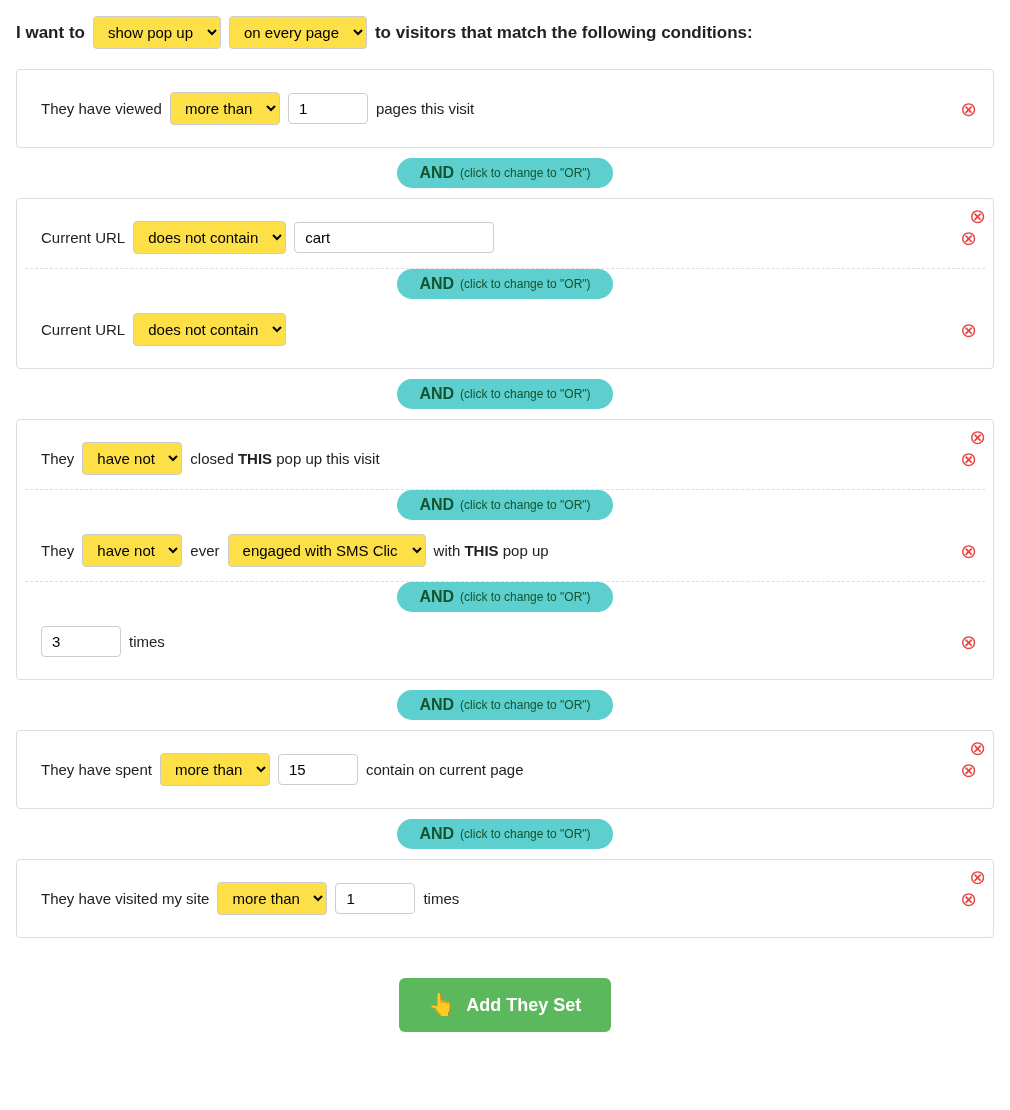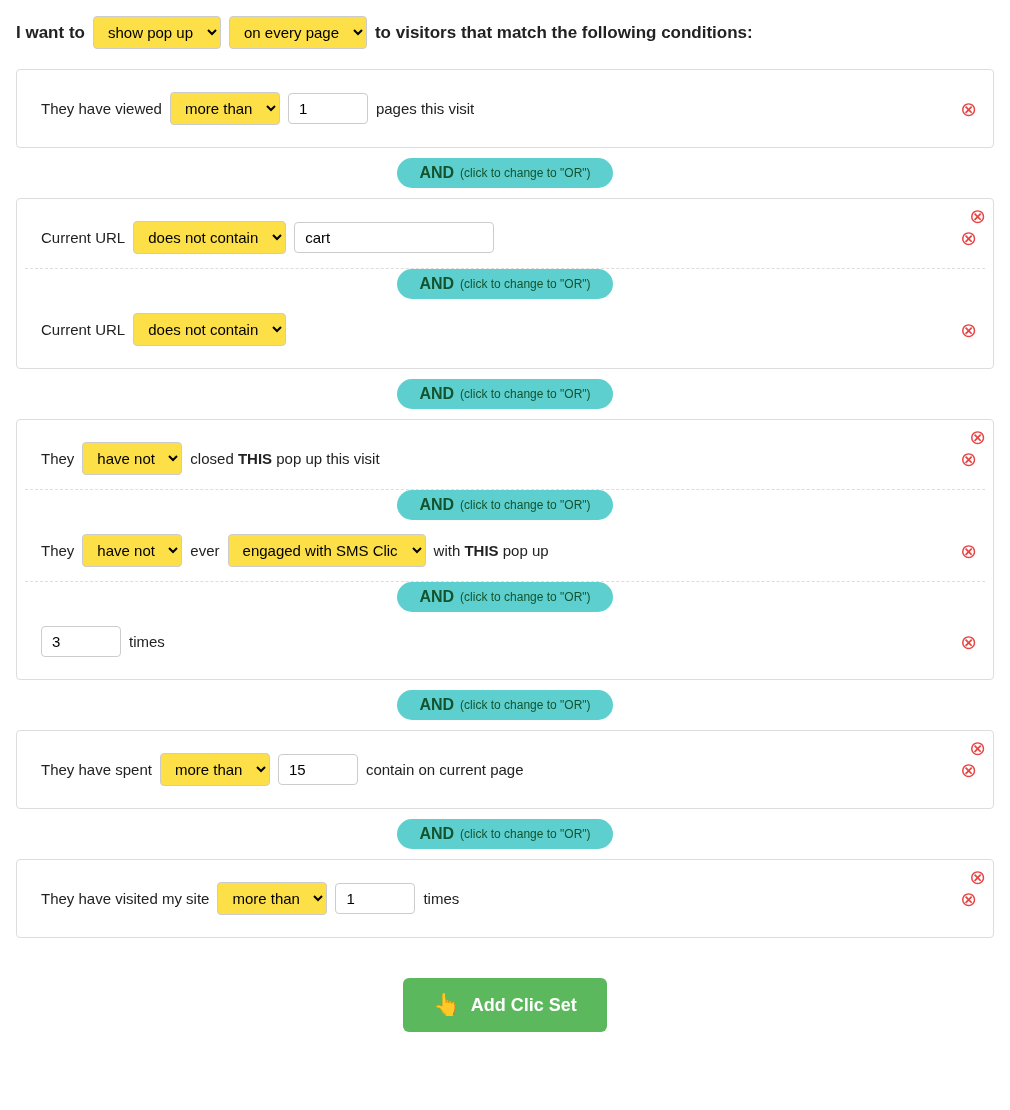--- a/index.html
+++ b/index.html
@@ -315,17 +315,17 @@
         <input type="number" value="1" style="">
         <span>times</span>
         <button class="remove-btn">⊗</button>
       </div>
     </div>
   </div>
 
   <div style="display:flex; justify-content:center; margin-top: 20px;">
     <button class="add-rule-set-btn">
       <span style="font-size:22px;">👆</span>
-      <span>Add Clic Set</span>
+      <span>Add They Set</span>
     </button>
   </div>
 
 </div>
 
 </body></html>

